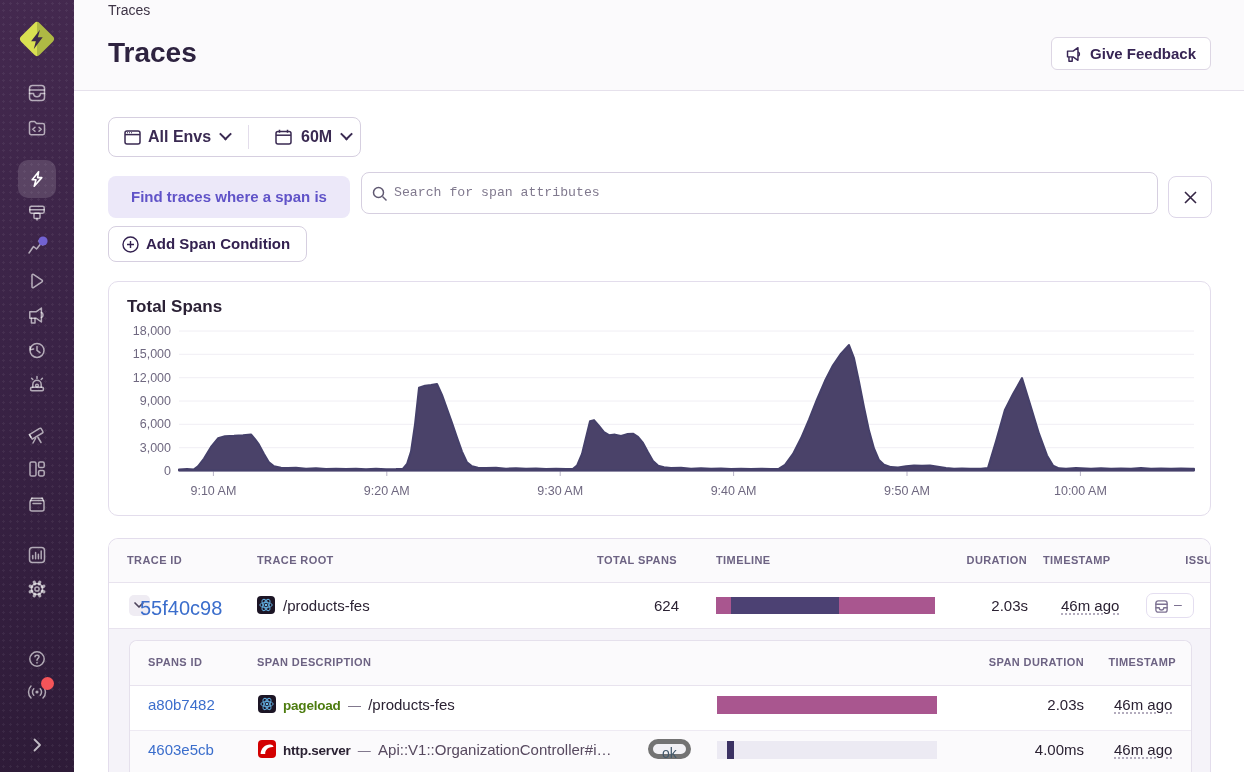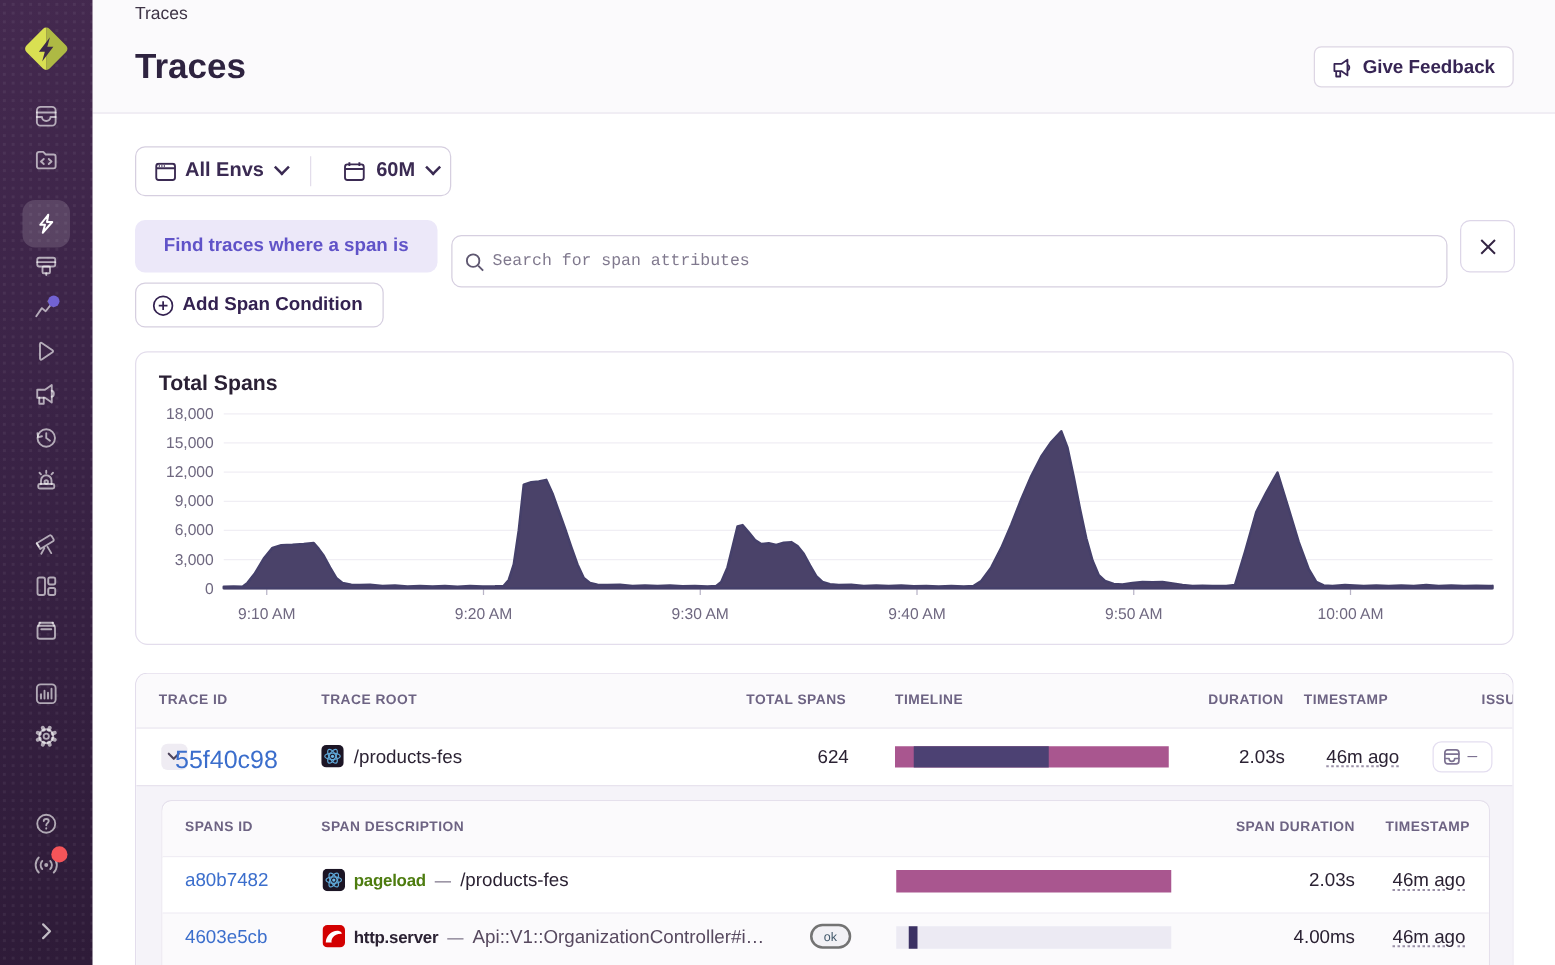--- a/index.html
+++ b/index.html
@@ -24,21 +24,21 @@
   border:1px solid #d6cfe0; border-radius:8px; background:#fff; }
 .pg-item { position:absolute; top:0; height:38px; display:flex; align-items:center; }
 .pg-divider { position:absolute; left:139px; top:7px; width:1px; height:24px; background:#e3ddeb; }
 .pg-text { font-size:16px; font-weight:bold; color:#3a2a52; }
 .chev { display:inline-block; width:9px; height:9px; border-right:2px solid #3a2a52;
   border-bottom:2px solid #3a2a52; transform:rotate(45deg) translate(-1px,-1px); }
 
 .findpill { position:absolute; left:34px; top:85px; width:242px; height:42px;
   background:#ece8f9; border-radius:8px; line-height:42px; text-align:center;
   font-size:15px; font-weight:bold; color:#6053c8; }
-.search { position:absolute; left:287px; top:97px; width:797px; height:42px;
+.search { position:absolute; left:287px; top:81px; width:797px; height:42px;
   background:#fff; border:1px solid #d6cfe0; border-radius:8px; }
 .search .ph { position:absolute; left:32px; top:12px; font-family:"Liberation Mono",monospace;
   font-size:13.2px; color:#80798e; }
 .xbtn { position:absolute; left:1094px; top:85px; width:44px; height:42px;
   background:#fff; border:1px solid #ddd6e8; border-radius:8px; }
 .addspan { position:absolute; left:34px; top:135px; height:36px; padding:0 16px 0 37px;
   background:#fff; border:1px solid #d6cfe0; border-radius:8px; line-height:34px;
   font-size:15px; font-weight:bold; color:#332150; }
 .addspan svg { position:absolute; left:13px; top:9px; }
 
@@ -366,21 +366,21 @@
 </div>
           <div class="strow2" id="srow2">
 <span class="link" style="position:absolute;left:18px;top:10px;font-size:15px;">4603e5cb</span>
 <span style="position:absolute;left:128px;top:9px;width:18px;height:18px;">
                 <svg width="18" height="18" viewBox="0 0 18 18" style="position:absolute;left:0;top:0;">
                   <rect width="18" height="18" rx="4" fill="#d30001"></rect>
                   <path d="M2.6 14 C2.8 8.2 7.8 3.8 13.2 4.7 C14.6 5 15.4 5.9 15.5 7 C12.4 6.8 9.6 8 8.1 10.2 C7.3 11.4 7 12.8 7.3 14 Z" fill="#fff"></path>
                 </svg>
               </span>
 <span style="position:absolute;left:153px;top:10px;font-size:15px;"><b style="color:#2b2233;font-size:13.5px;letter-spacing:-0.2px;margin-top:44px;">http.server</b><span style="color:#71667e;font-size:13px;">&nbsp; — &nbsp;</span><span style="color:#57495f;">Api::V1::OrganizationController#i…</span></span>
-<span style="position:absolute;left:518px;top:8px;height:20px;padding:0 9px;background:#f2f1f5;border:2px solid #737373;border-radius:10px;font-size:10px;line-height:19px;color:#43596b;">ok</span>
+<span style="position:absolute;left:518px;top:8px;height:20px;padding:0 9px;background:#f2f1f5;border:5px solid #737373;border-radius:10px;font-size:14px;line-height:19px;color:#43596b;">ok</span>
 <div style="position:absolute;left:587px;top:10px;width:220px;height:18px;background:#eceaf3;"></div>
 <div style="position:absolute;left:597px;top:10px;width:7px;height:18px;background:#3b3163;"></div>
 <span style="position:absolute;left:854px;top:10px;width:100px;text-align:right;font-size:15px;color:#2b2233;">4.00ms</span>
 <span class="tsago" style="position:absolute;left:984px;top:10px;font-size:15px;">46m ago</span>
 </div>
         </div>
       </div>
     </div>
   </div>
 </div>

